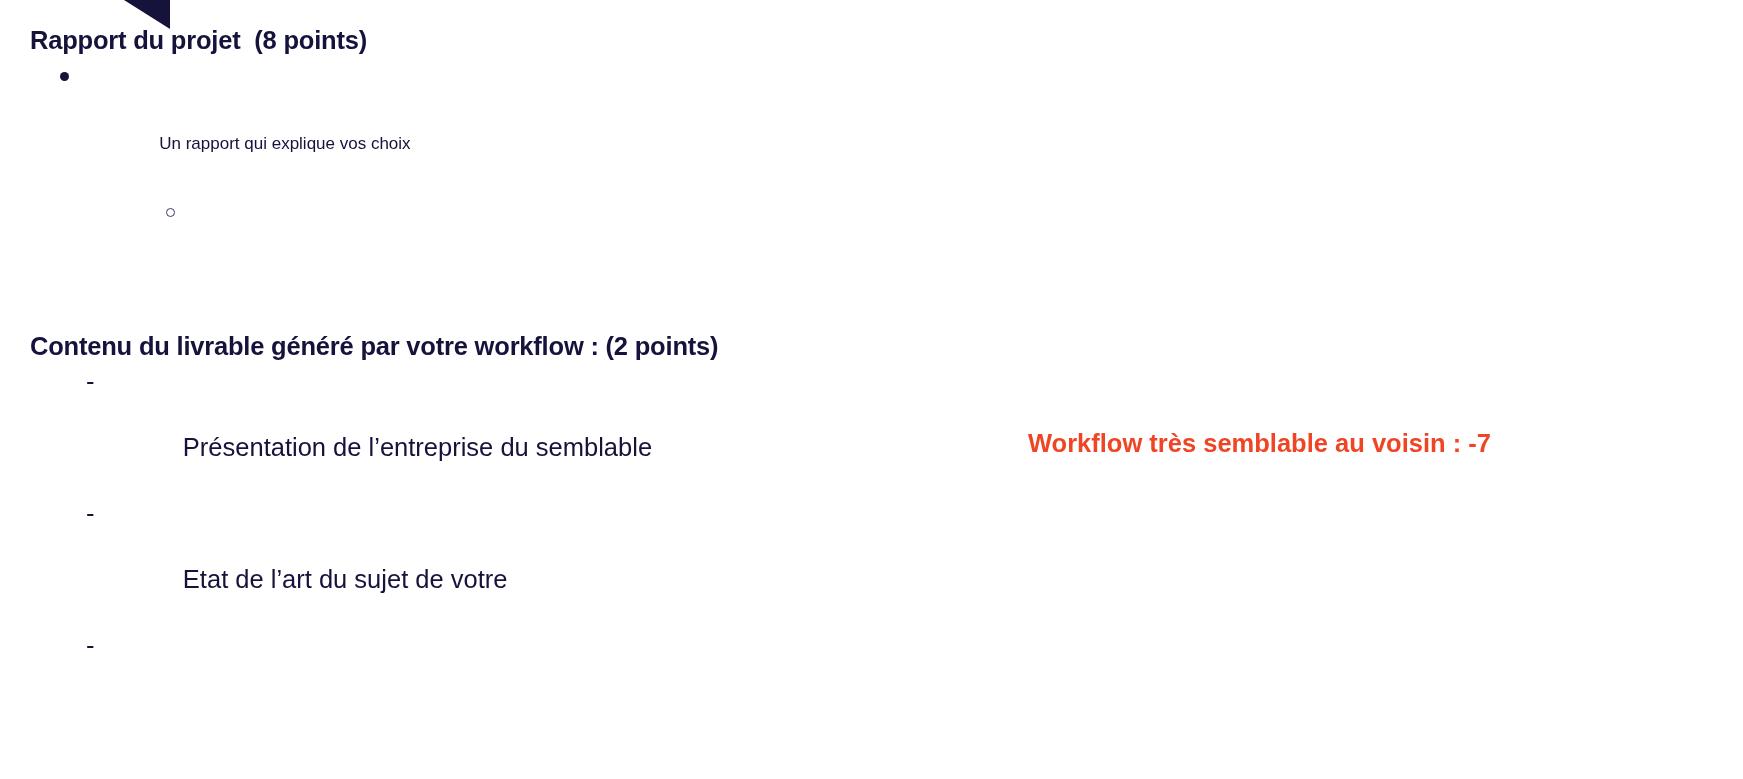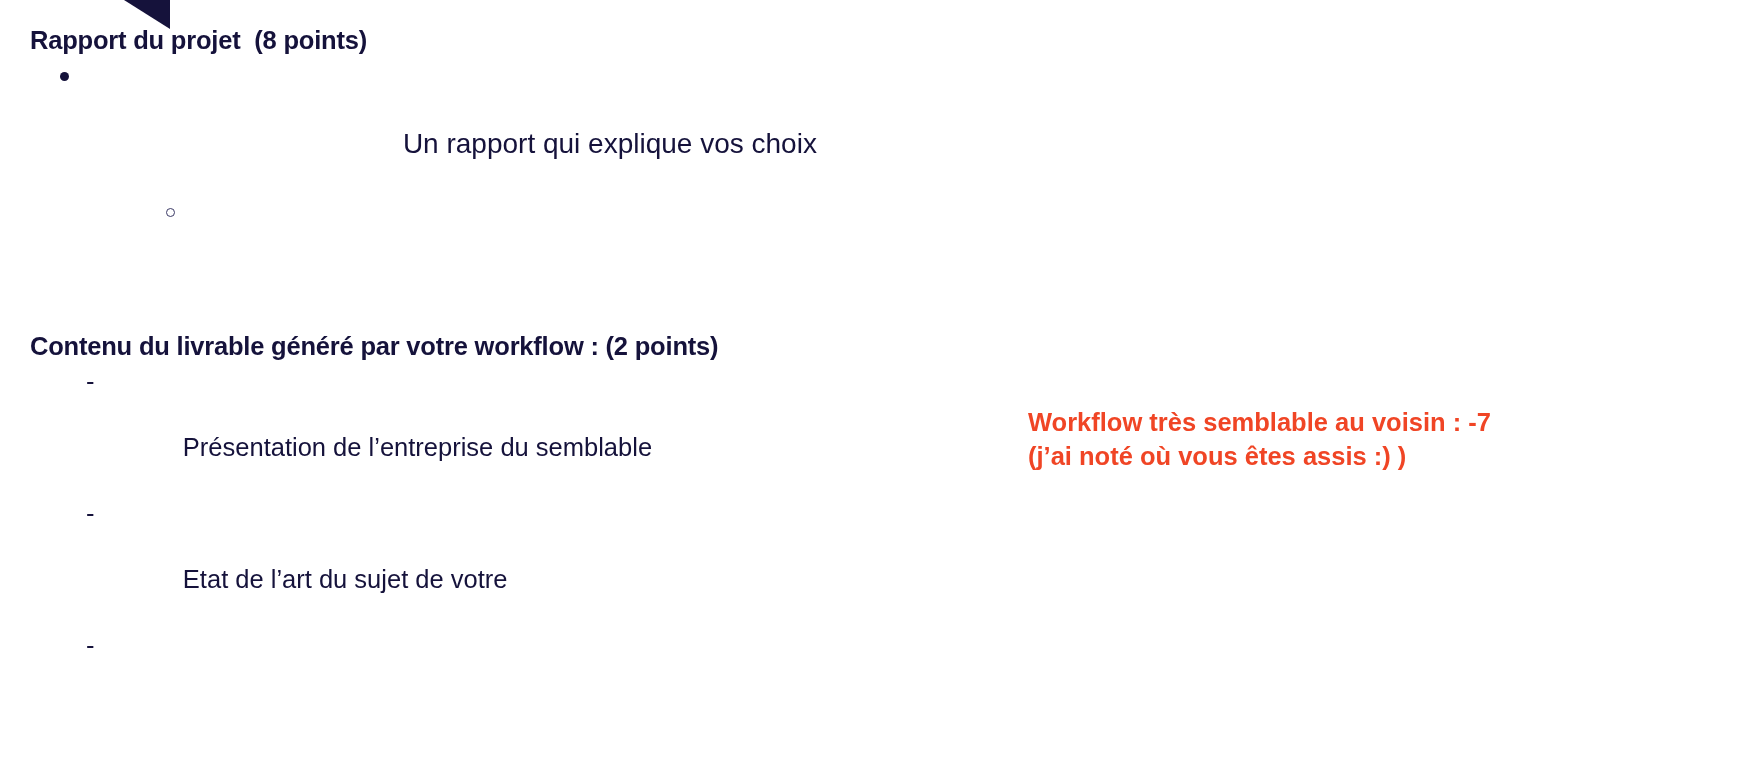--- a/index.html
+++ b/index.html
@@ -55,26 +55,25 @@
   }
 
   
   ul.lvl1 {
     list-style: none;
     margin: 0;
     padding: 0;
   }
   ul.lvl1 > li {
     position: relative;
-    font-size: 28px;
+    font-size: 17px;
     line-height: 34px;
     padding-left: 82px;
     color: #15123b;
     white-space: pre;
-    text-align: center;
   }
   ul.lvl1 > li > .marker-dot {
     position: absolute;
     left: 30px;
     top: 13px;
     width: 9px;
     height: 9px;
     border-radius: 50%;
     background: #15123b;
   }
@@ -135,21 +134,21 @@
   .annotation {
     position: absolute;
     left: 1028px;
     top: 405px;
     width: 560px;
     font-weight: bold;
     font-size: 25.5px;
     line-height: 34px;
     color: #f04525;
   }
-  .annotation .ann-line { white-space: pre; }
+  .annotation .ann-line { white-space: pre; margin-top: 21px; }
 </style>
 </head>
 <body>
 
 <div class="slide-body">
 
   <div class="corner-triangle">
     <svg width="46" height="29" viewBox="0 0 46 29" xmlns="http://www.w3.org/2000/svg">
       <polygon points="46,0 46,29 0,0" fill="#15123b"></polygon>
     </svg>
@@ -189,16 +188,15 @@
           <span class="marker-dash">-</span>
         </li>
 
       </ul>
     </div>
 
   </div>
 
   <div class="annotation">
     <div class="ann-line">Workflow très semblable au voisin : -7</div>
-    <div class="ann-line">(j’ai noté où vous êtes assis :) )</div>
   </div>
 
 </div>
 
 </body></html>

